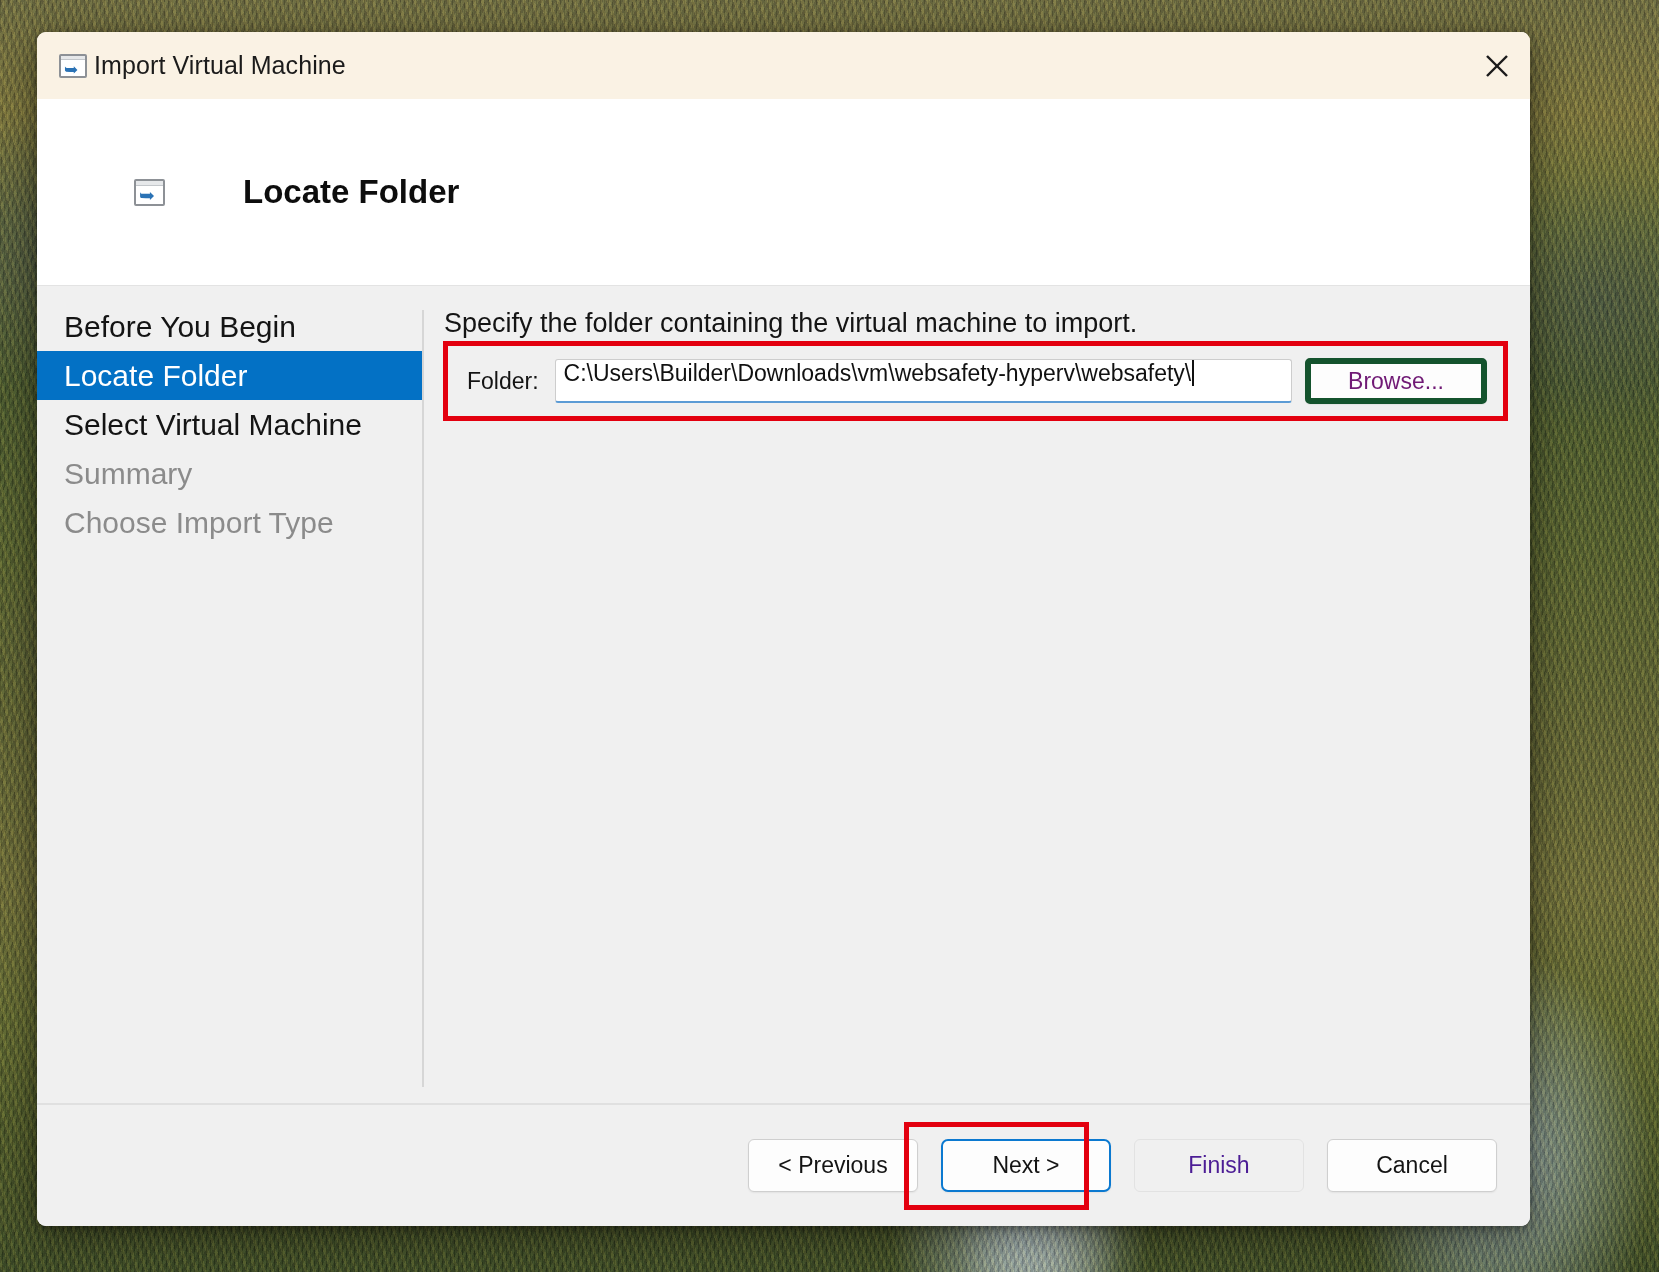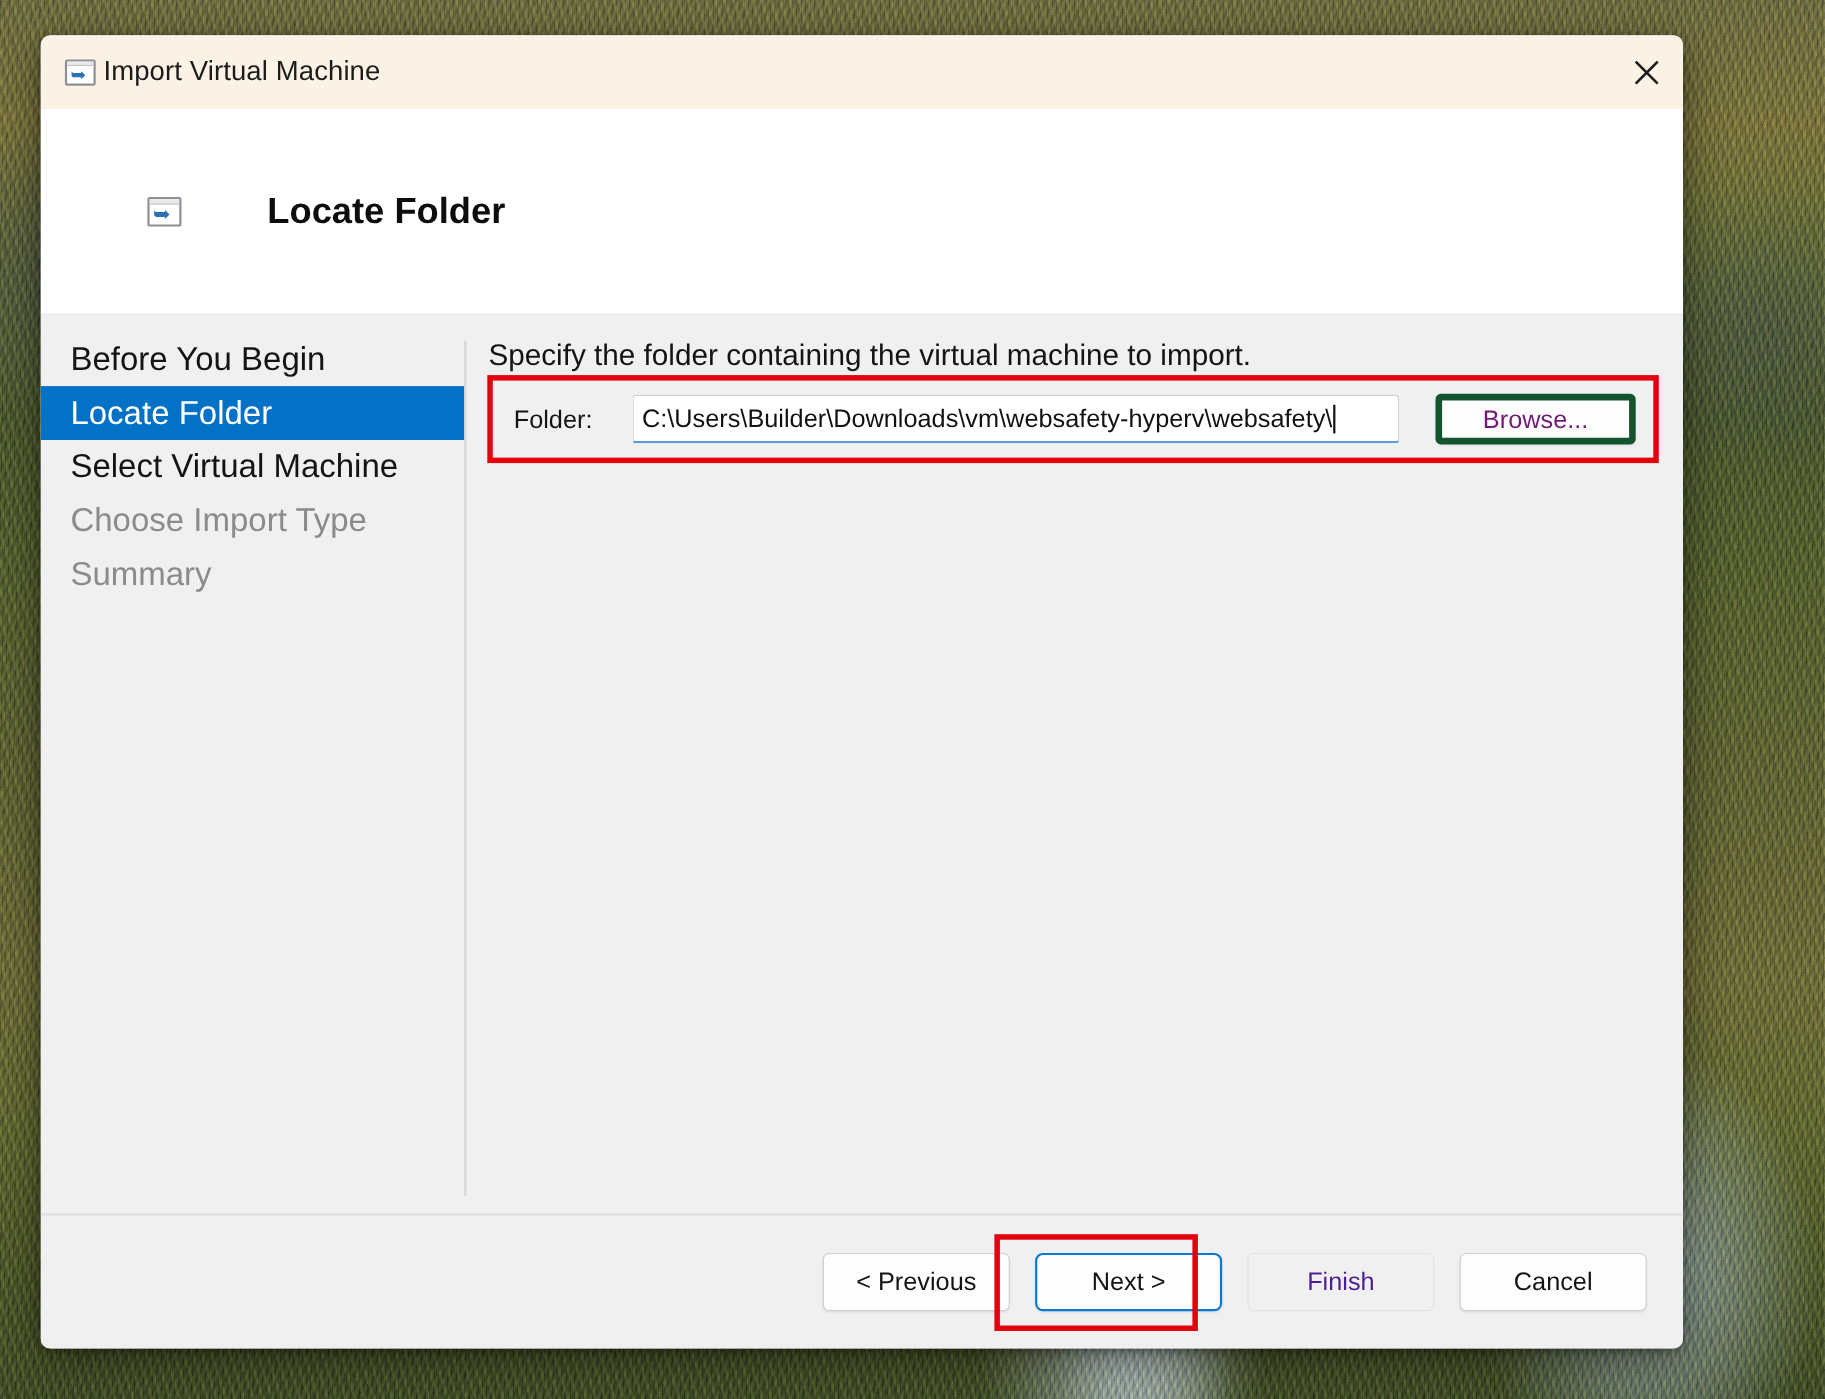--- a/index.html
+++ b/index.html
@@ -165,32 +165,31 @@
     position: absolute;
     left: 21px; top: 55px;
     right: 22px;
     height: 80px;
     border: 5px solid #e3000f;
   }
   #folder-row {
     position: absolute; inset: 0;
     display: flex; align-items: center;
     padding: 0 16px 0 19px;
-    gap: 20px;
   }
   #folder-label { font-size: 23px; color: #141414; flex: 0 0 auto; white-space: nowrap; }
   #folder-input {
     flex: 1 1 auto;
     margin-left: 16px;
     height: 44px;
     background: #ffffff;
     border: 1px solid #cdcdcd;
     border-bottom: 2px solid #5b9bd5;
     border-radius: 3px;
-    display: flex; align-items: center;
+    display: flex; 
     padding: 0 8px;
     font-size: 23px; color: #111;
     overflow: hidden; white-space: nowrap;
     min-width: 0;
   }
   .caret {
     display: inline-block;
     width: 2px; height: 26px;
     background: #111;
     margin-left: 1px;
@@ -277,24 +276,24 @@
       <div class="nav-item">
         <span>Before You Begin</span>
       </div>
       <div class="nav-item selected">
         <span>Locate Folder</span>
       </div>
       <div class="nav-item">
         <span>Select Virtual Machine</span>
       </div>
       <div class="nav-item disabled">
+        <span>Summary</span>
+      </div>
+      <div class="nav-item disabled">
         <span>Choose Import Type</span>
-      </div>
-      <div class="nav-item disabled">
-        <span>Summary</span>
       </div>
     </div>
 
     <div id="vdivider"></div>
 
     <div id="content">
       <p id="instruction">Specify the folder containing the virtual machine to import.</p>
 
       <div id="folder-region">
         <div id="folder-row">

